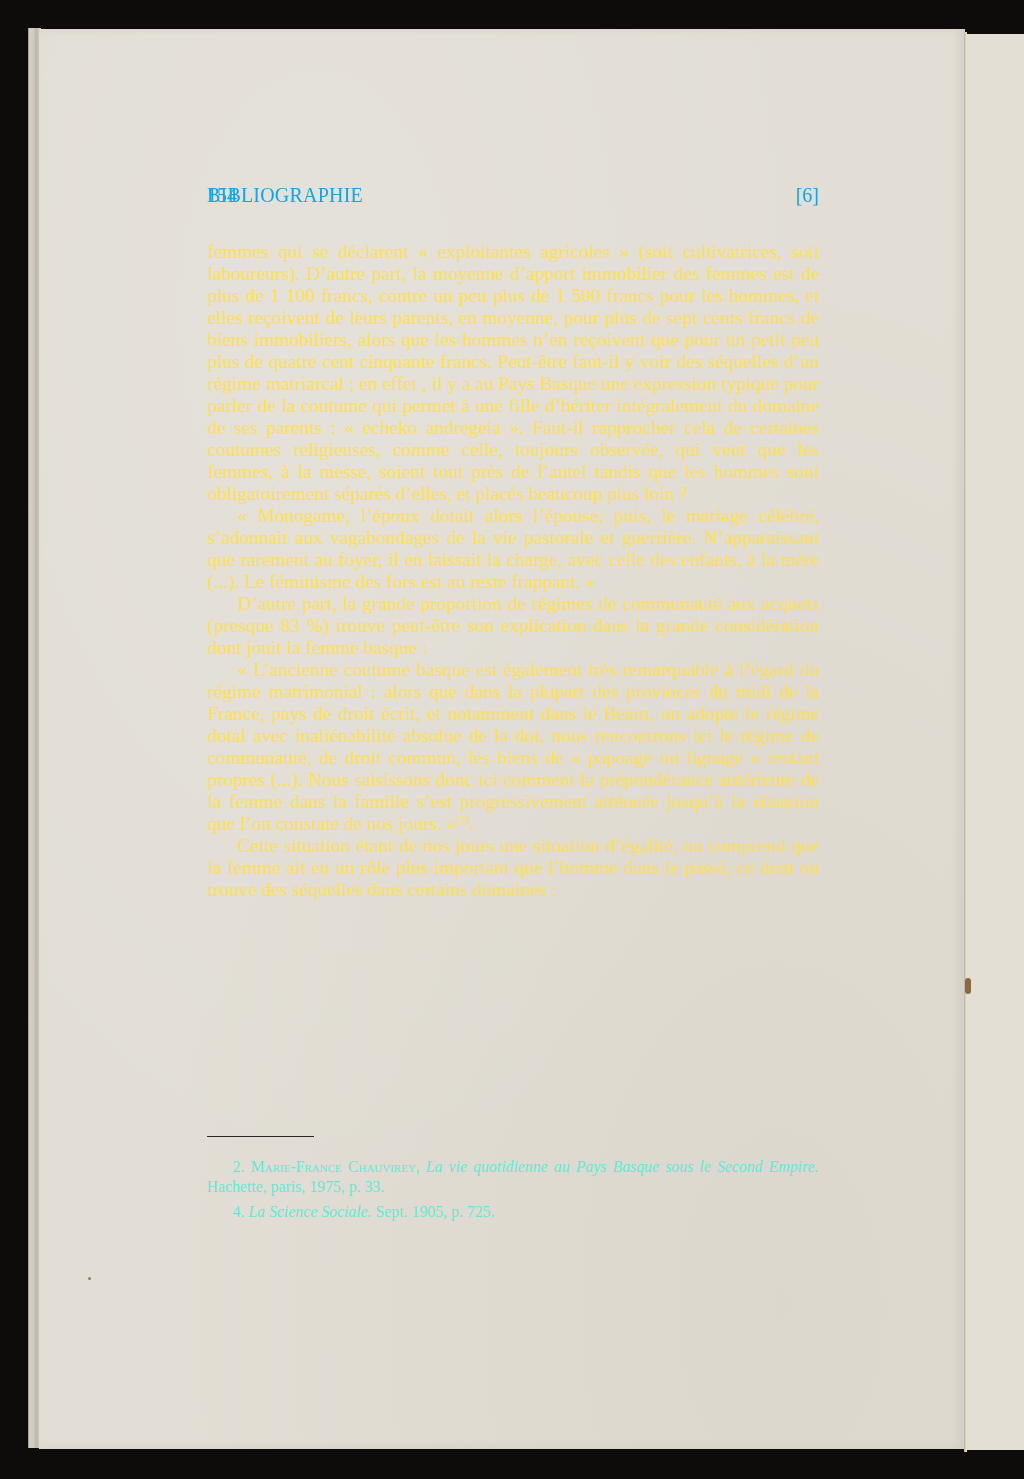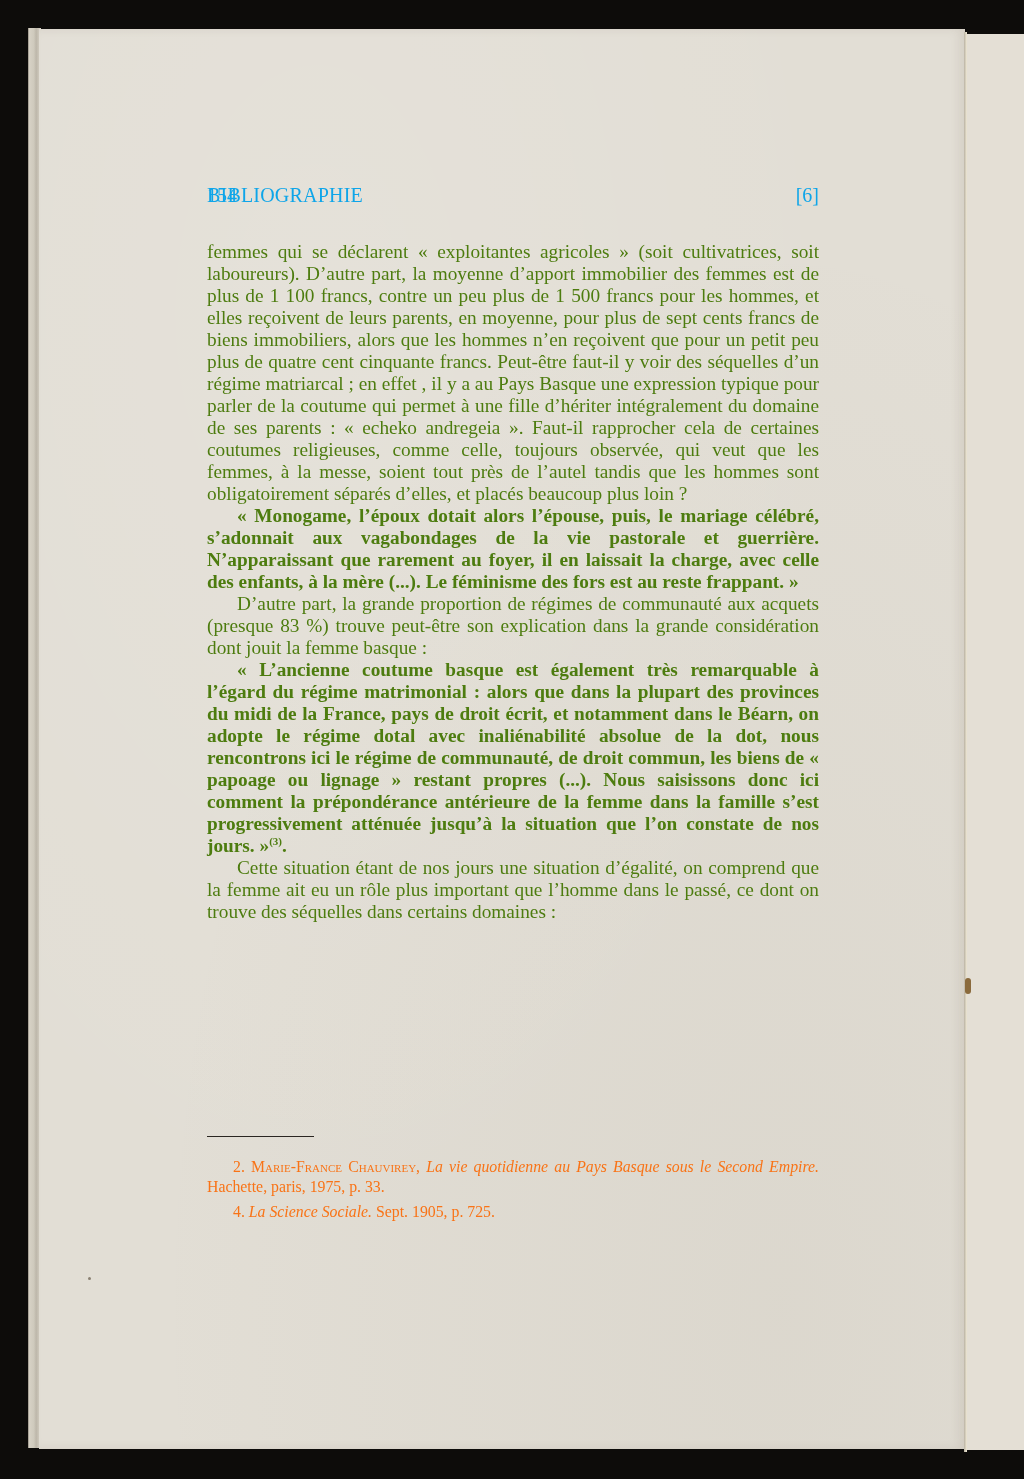--- a/index.html
+++ b/index.html
@@ -36,34 +36,34 @@
     }
     .running-head {
       position: absolute; left: 207px; top: 184px; width: 612px; height: 24px;
       font-size: 20px; color: #0ea5e9;
     }
     .running-head .pg { position: absolute; left: 0; top: 0; }
     .running-head .title { position: absolute; left: 0; right: 0; letter-spacing: 0.2px; }
     .running-head .sec { position: absolute; right: 0; top: 0; }
     .body-text {
       position: absolute; left: 207px; top: 241px; width: 612px;
-      font-size: 19.3px; line-height: 22px; color: #4d7c0f;
+      font-size: 19.3px; line-height: 22px; color: #fde047;
       text-align: justify;
     }
     .body-text p { margin: 0; }
     .body-text p.indent { text-indent: 30px; }
-    .body-text p.quote { text-indent: 30px; font-weight: bold; }
+    .body-text p.quote { text-indent: 30px; }
     sup { font-size: 11px; line-height: 0; vertical-align: 7px; }
     .fn-rule {
       position: absolute; left: 207px; top: 1136px; width: 107px; height: 1px;
       background: #2a2622;
     }
     .footnotes {
       position: absolute; left: 207px; top: 1157px; width: 612px;
-      font-size: 15.8px; line-height: 20px; color: #f97316; text-align: justify;
+      font-size: 15.8px; line-height: 20px; color: #5eead4; text-align: justify;
     }
     .footnotes p { margin: 0 0 5px 0; text-indent: 26px; }
     .sc { font-variant: small-caps; }
     .it { font-style: italic; }
     .speck { position: absolute; width: 3px; height: 3px; border-radius: 2px; background: #8a8173; }
   </style>
 </head>
 <body>
 
 <div class="page-edge-stack"></div>

